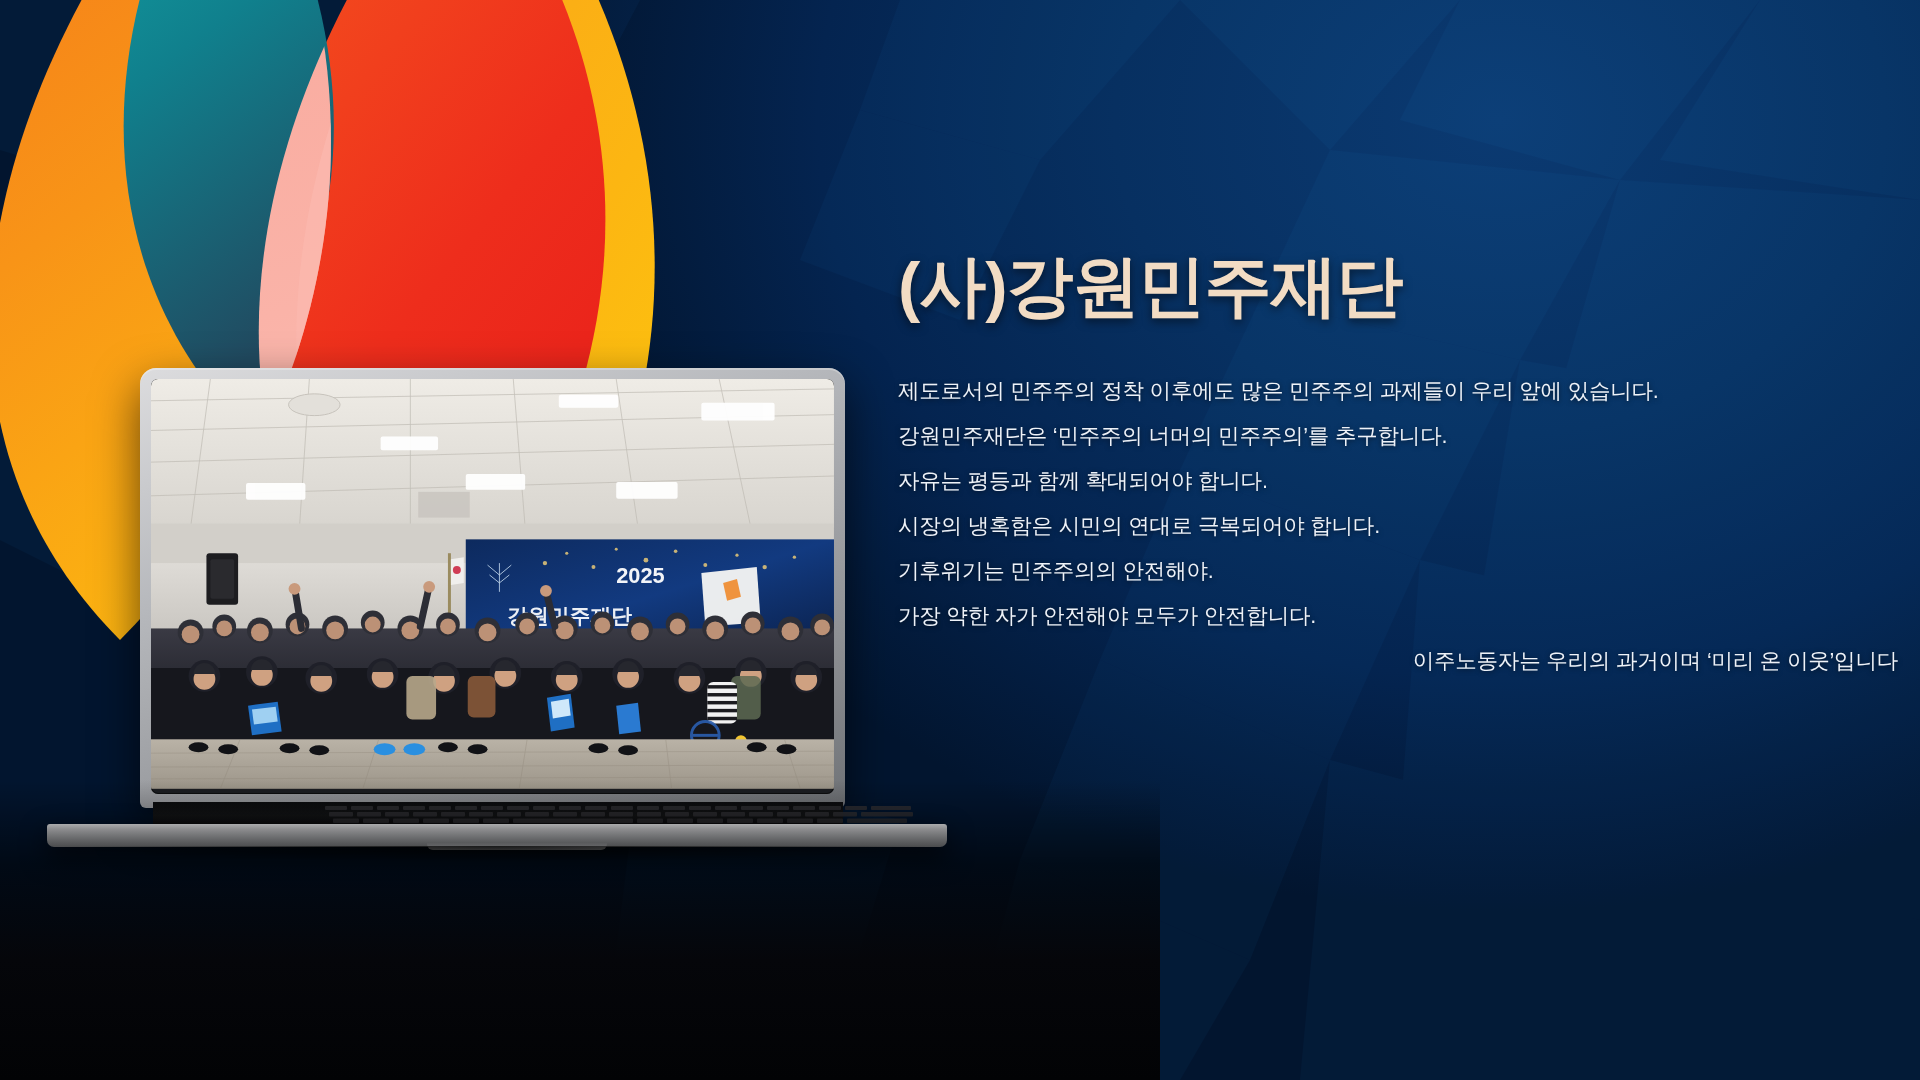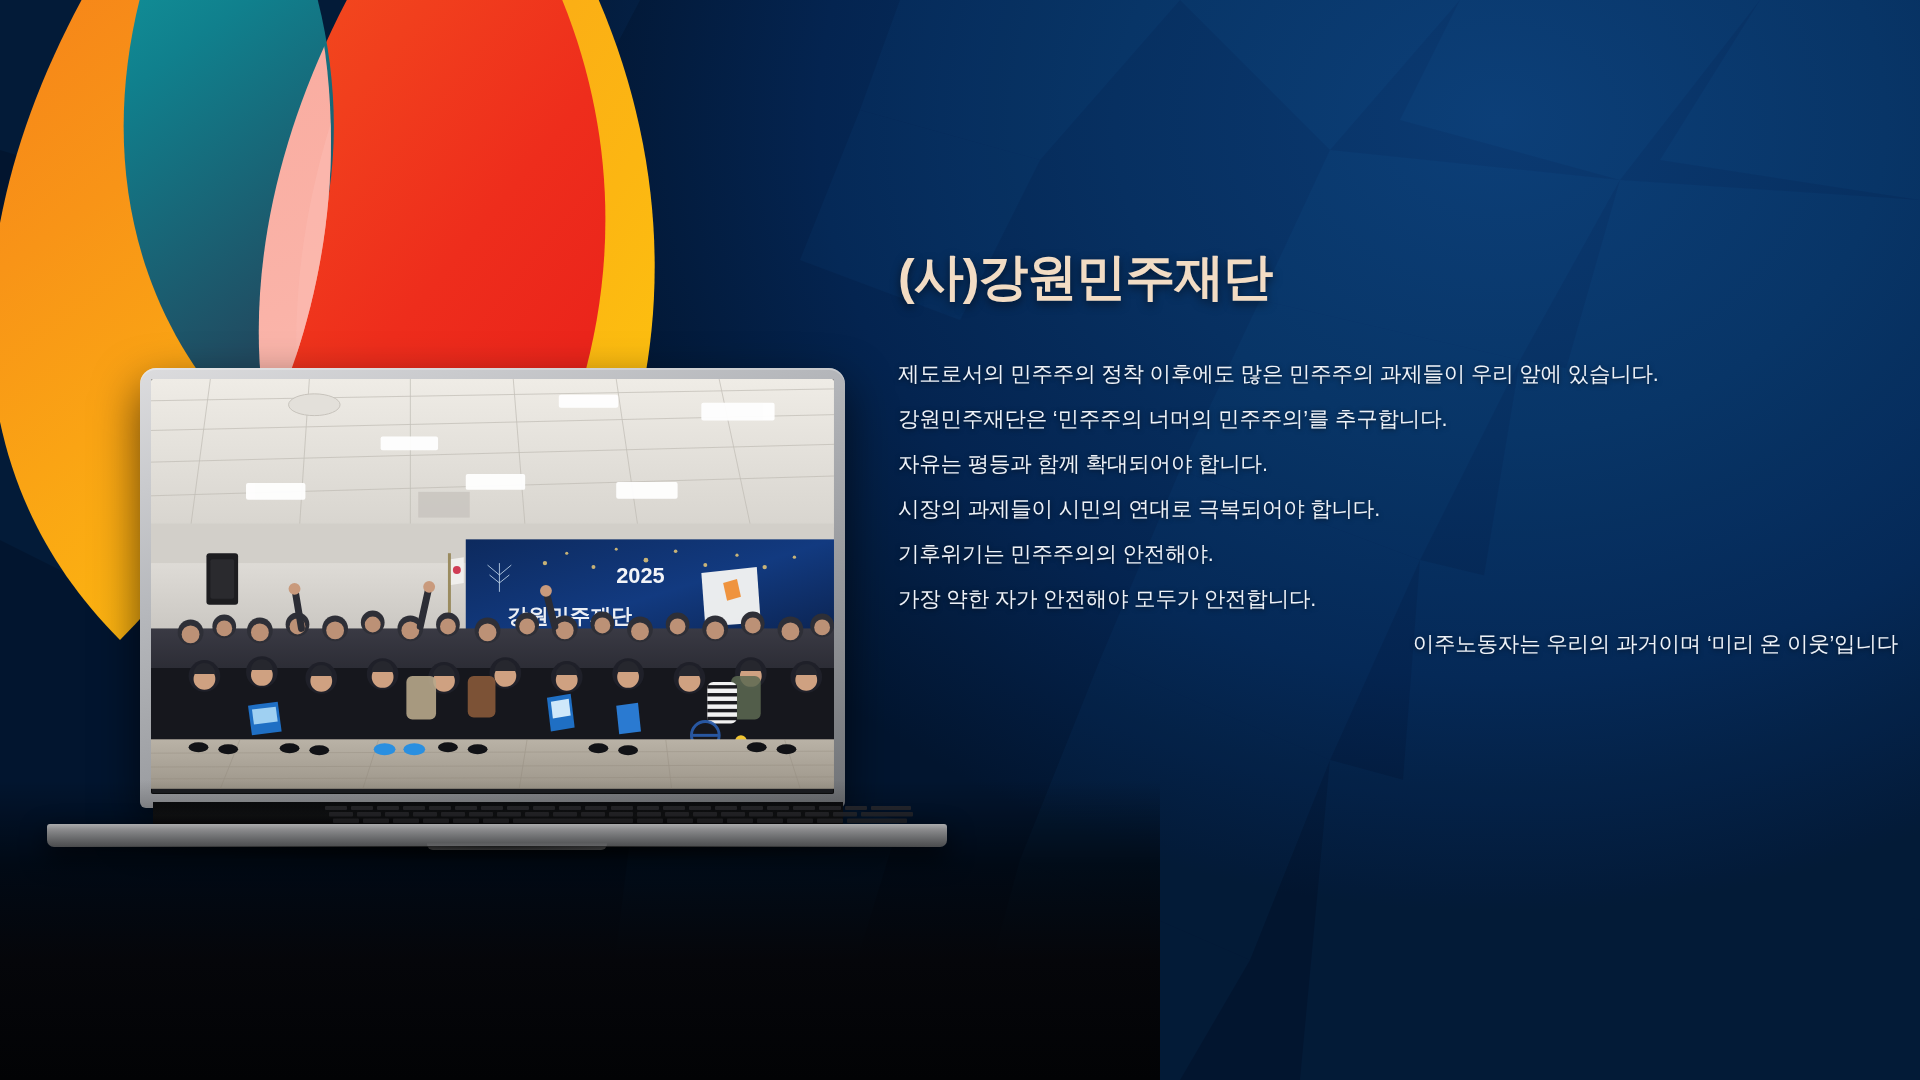--- a/index.html
+++ b/index.html
@@ -38,21 +38,21 @@
   
   .laptop { position:absolute; left:25px; top:368px; width:925px; height:505px; }
   .lid {
     position:absolute; left:115px; top:0; width:705px; height:440px;
     border-radius:16px 16px 6px 6px;
     background:linear-gradient(160deg,#dcdcde 0%, #b6b8bc 35%, #8e9094 75%, #6f7276 100%);
     padding:11px 11px 14px 11px;
     box-shadow:0 18px 46px rgba(0,0,0,.62), 0 2px 0 rgba(255,255,255,.25) inset;
   }
   .screen {
-    width:100%; height:100%; border-radius:2px; overflow:hidden;
+    width:100%; height:100%; border-radius:7px; overflow:hidden;
     position:relative; background:#1b1d21;
     box-shadow:0 0 0 1px rgba(0,0,0,.55) inset;
   }
   .base {
     position:absolute; left:0; top:434px; width:925px; height:42px;
   }
   .base-deck {
     position:absolute; left:128px; top:0; width:690px; height:26px;
     background:linear-gradient(180deg,#0c0d0f 0%, #131416 55%, #0a0a0c 100%);
     border-radius:0 0 4px 4px;
@@ -74,21 +74,21 @@
     background:radial-gradient(ellipse at 50% 0%, rgba(0,0,0,.75) 0%, rgba(0,0,0,0) 72%);
   }
 
   
   .photo { position:absolute; inset:0; }
 
   
   .content { position:absolute; left:898px; top:252px; width:1000px; }
 
   .title {
-    font-size:50px; font-weight:700; letter-spacing:-1px;
+    font-size:67px; font-weight:700; letter-spacing:-1px;
     color:#f2dcc4; line-height:1.0;
     text-shadow:0 3px 10px rgba(0,0,0,.55);
     white-space:nowrap;
   }
 
   .lines { margin-top:62px; }
   .line {
     font-size:21.5px; color:#eef2f8; line-height:1.0;
     margin-bottom:23.5px; letter-spacing:-.2px;
     text-shadow:0 1px 5px rgba(0,0,0,.6);
@@ -525,21 +525,21 @@
   <div class="dark-floor"></div>
 
   <div class="content">
 
     <div class="title">(사)강원민주재단</div>
 
     <div class="lines">
       <div class="line">제도로서의  민주주의 정착 이후에도 많은 민주주의 과제들이 우리 앞에 있습니다.</div>
       <div class="line">강원민주재단은  ‘민주주의 너머의 민주주의’를 추구합니다.</div>
       <div class="line">자유는 평등과 함께 확대되어야 합니다.</div>
-      <div class="line">시장의 과제들이 시민의 연대로 극복되어야 합니다.</div>
+      <div class="line">시장의 냉혹함은 시민의 연대로 극복되어야 합니다.</div>
       <div class="line">기후위기는 민주주의의 안전해야.</div>
       <div class="line">가장 약한 자가 안전해야 모두가 안전합니다.</div>
       <div class="line">이주노동자는 우리의 과거이며 ‘미리 온 이웃’입니다</div>
     </div>
 
   </div>
 
 </div>
 
 </body></html>

